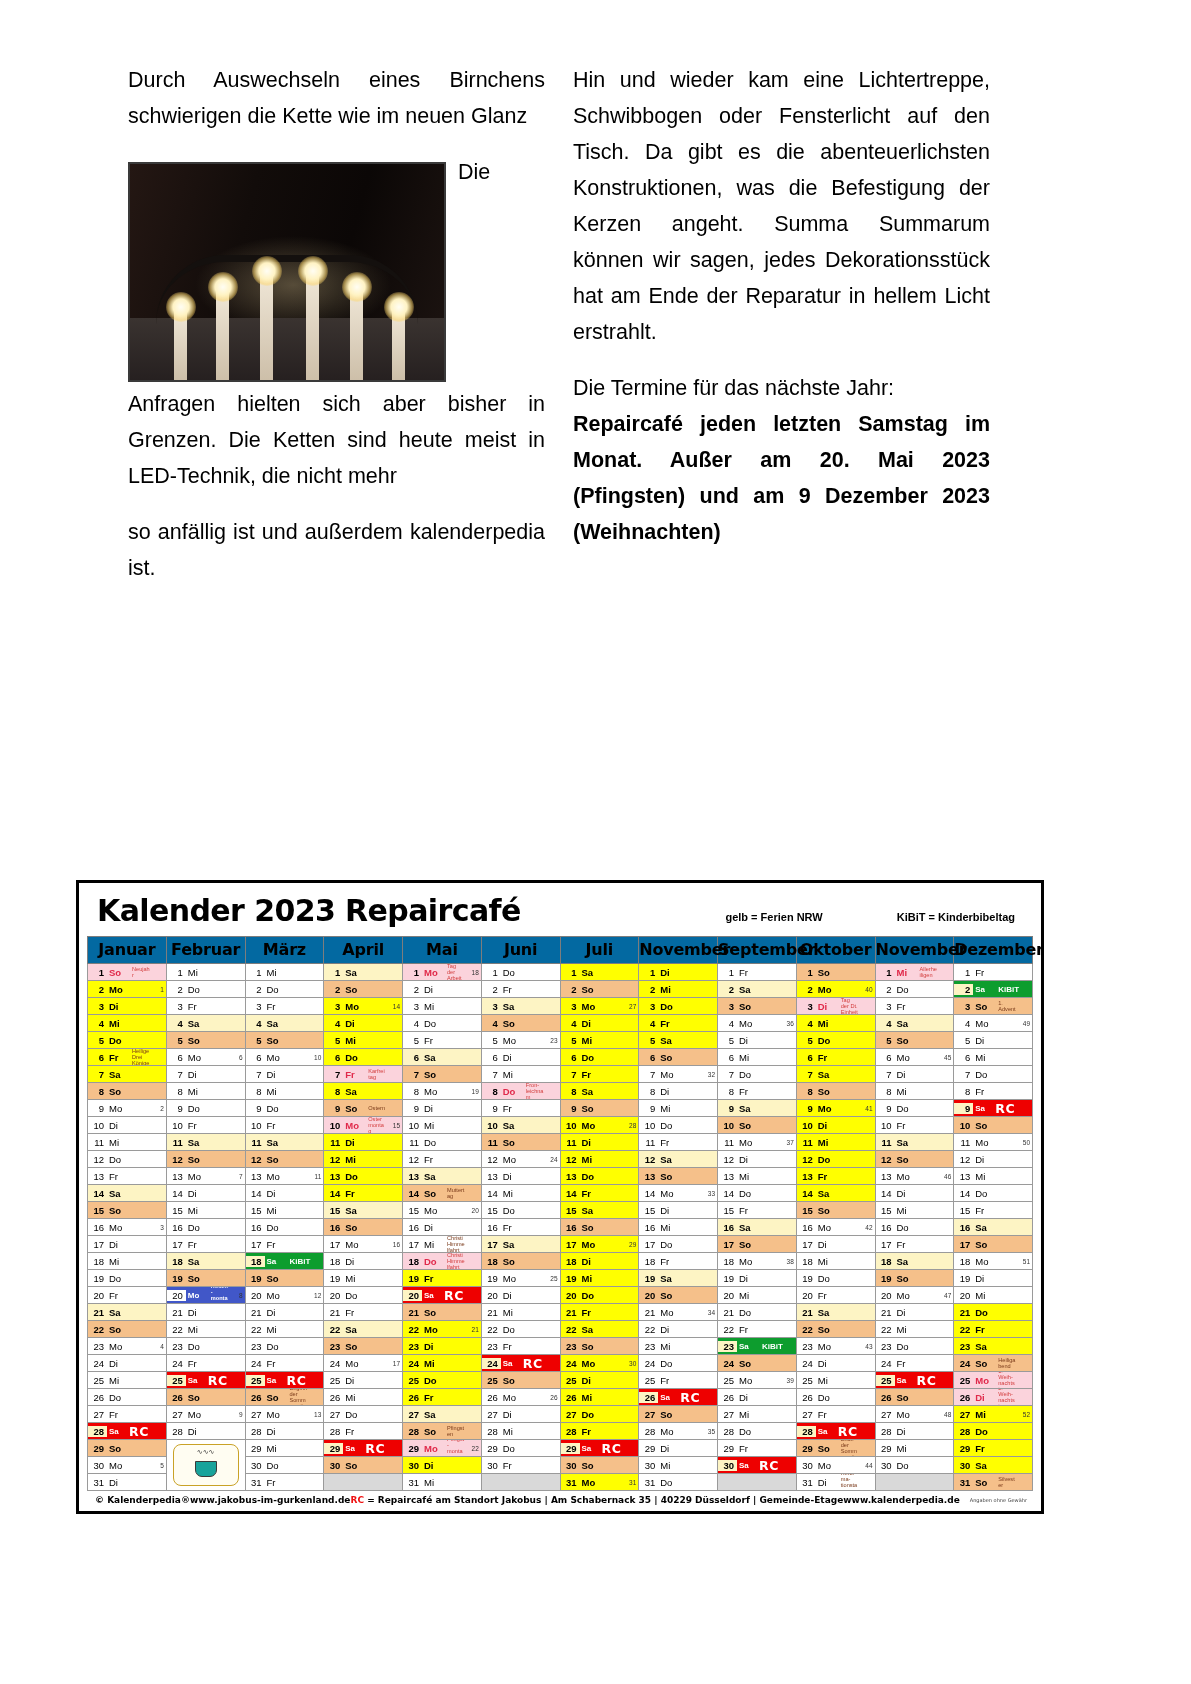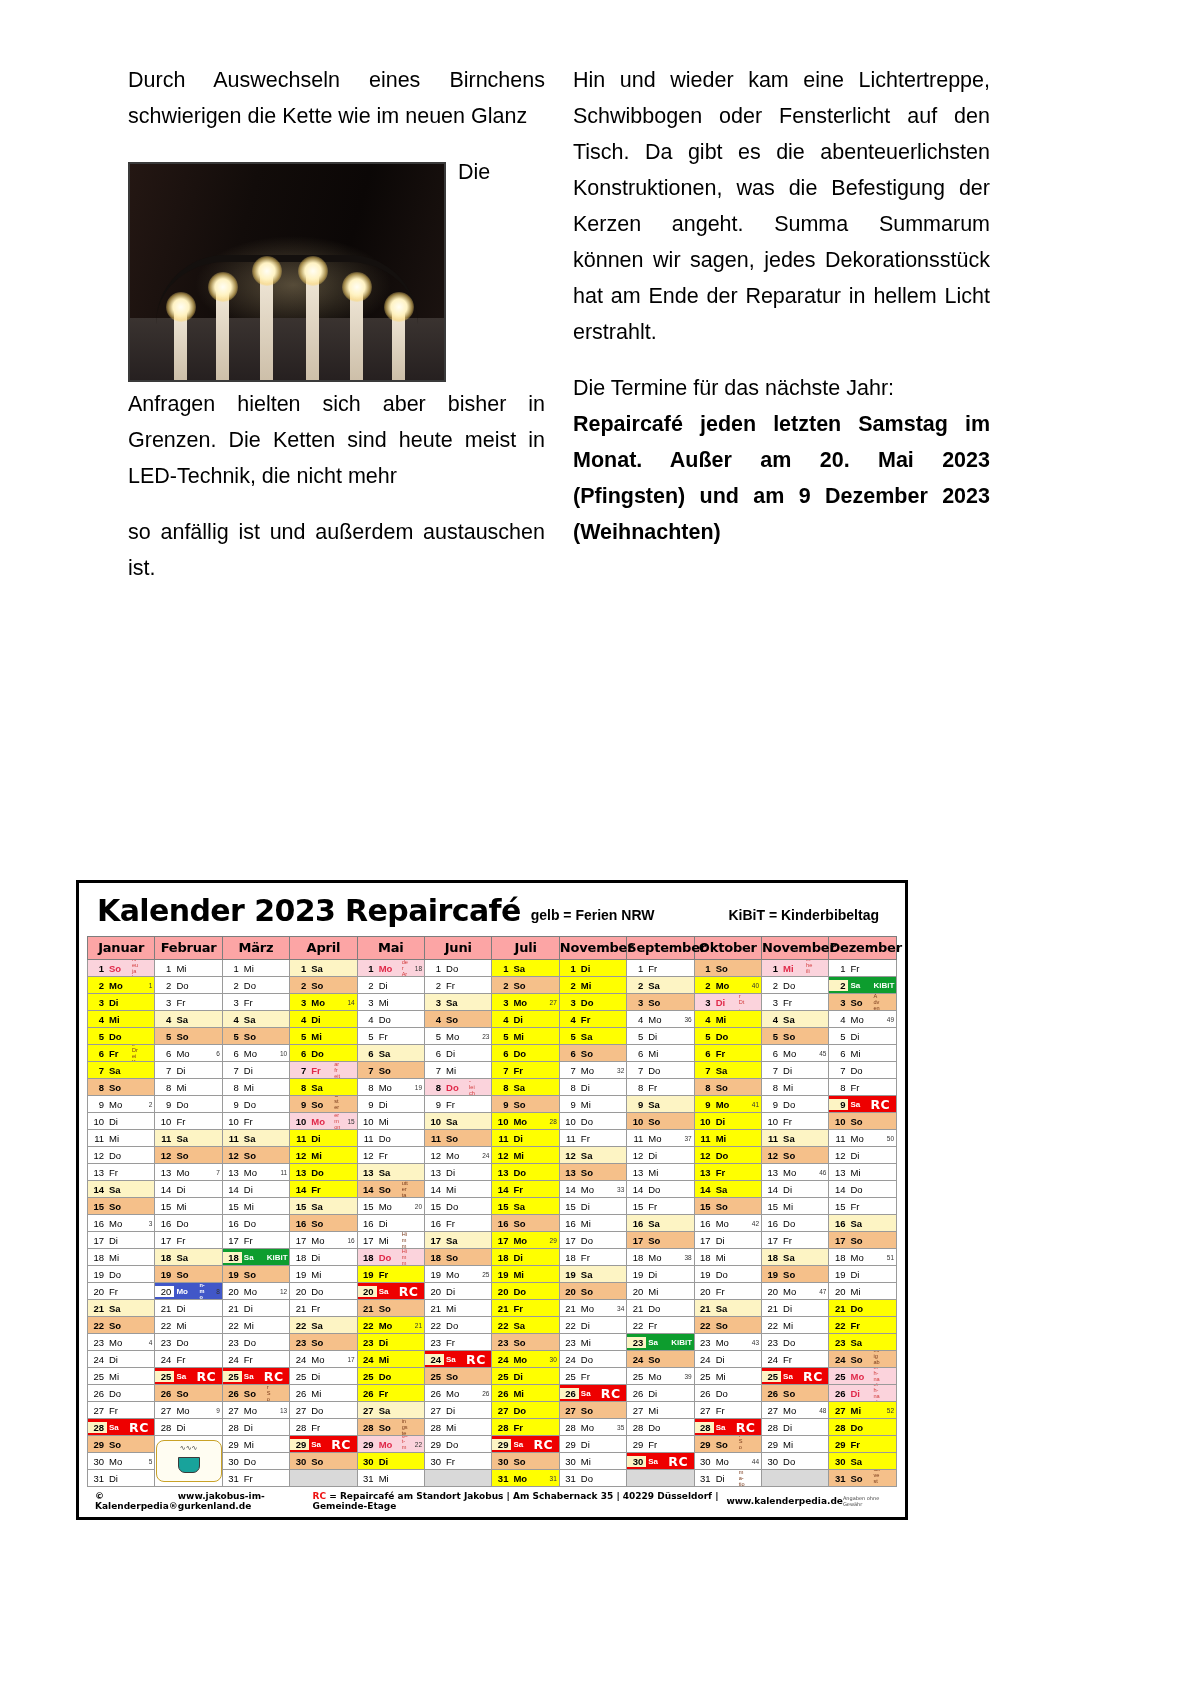--- a/index.html
+++ b/index.html
@@ -60,54 +60,54 @@
   }
   .photo .flame{
     position:absolute;width:30px;height:30px;border-radius:50%;
     background:radial-gradient(circle,#fffdf3 0%,#fff3c4 38%,rgba(255,216,110,.55) 62%,rgba(255,190,60,0) 78%);
     filter:blur(.4px);
   }
   
   .calendar{
     position:absolute;
     left:76px; top:880px;
-    width:832px;
+    width:968px;
     border:3px solid #000;
     background:#fff;
     box-sizing:border-box;
     padding:10px 8px 6px 8px;
   }
   .cal-top{
     display:flex;align-items:flex-end;
     padding:0 6px 8px 10px;
   }
   .cal-title{
     font-family:"DejaVu Sans", sans-serif;
     font-weight:bold;
     font-size:30px;
     letter-spacing:-.6px;
     white-space:nowrap;
   }
   .cal-legend{
     margin-left:auto;display:flex;gap:74px;
     padding-bottom:5px;padding-right:12px;
-    font-size:14px;font-weight:bold;
+    font-size:11px;font-weight:bold;
   }
   table.cal{
     border-collapse:collapse;
     width:100%;
     table-layout:fixed;
     font-size:9px;
   }
   table.cal th{
     border:1px solid #7d7d7d;
-    font-size:13px;
+    font-size:16px;
     font-weight:bold;
     padding:3px 0 4px 0;
-    background:#fca5a5;
+    background:#0369a1;
     font-family:"DejaVu Sans", sans-serif;
     letter-spacing:-.2px;
   }
   table.cal td{
     border:1px solid #9a9a9a;
     padding:0;height:16px;vertical-align:middle;
     background:#fff;
   }
   .cell{
     display:flex;align-items:center;height:16px;width:100%;
@@ -182,21 +182,21 @@
     <div class="flame" style="left:36px;bottom:58px;"></div>
     <div class="flame" style="left:78px;bottom:78px;"></div>
     <div class="flame" style="left:122px;bottom:94px;"></div>
     <div class="flame" style="left:168px;bottom:94px;"></div>
     <div class="flame" style="left:212px;bottom:78px;"></div>
     <div class="flame" style="left:254px;bottom:58px;"></div>
   </div>
 
   <p class="lastline-left">Die Anfragen hielten sich aber bisher in Grenzen. Die Ketten sind heute meist in LED-Technik, die nicht mehr</p>
 
-  <p>so anfällig ist und außerdem austauschen ist.</p>
+  <p>so anfällig ist und außerdem kalenderpedia ist.</p>
   <p>Hin und wieder kam eine Lichtertreppe, Schwibbogen oder Fensterlicht auf den Tisch. Da gibt es die abenteuerlichsten Konstruktionen, was die Befestigung der Kerzen angeht. Summa Summarum können wir sagen, jedes Dekorationsstück hat am Ende der Reparatur in hellem Licht erstrahlt.</p>
   <p style="margin-bottom:0">Die Termine für das nächste Jahr:</p>
   <p class="bold lastline-left">Repaircafé jeden letzten Samstag im Monat.   Außer am 20. Mai 2023 (Pfingsten) und am 9 Dezember  2023 (Weihnachten)</p>
 </div>
 
 <div class="calendar">
   <div class="cal-top">
     <div class="cal-title">Kalender 2023 Repaircafé</div>
     <div class="cal-legend">
       <span>gelb = Ferien NRW</span>

